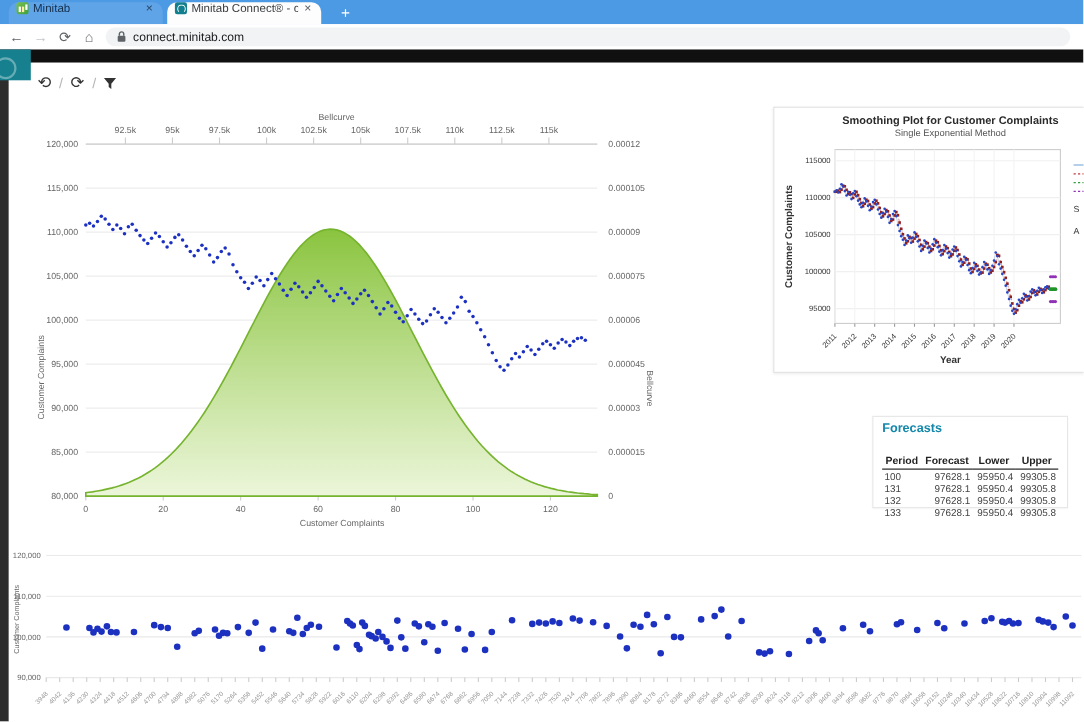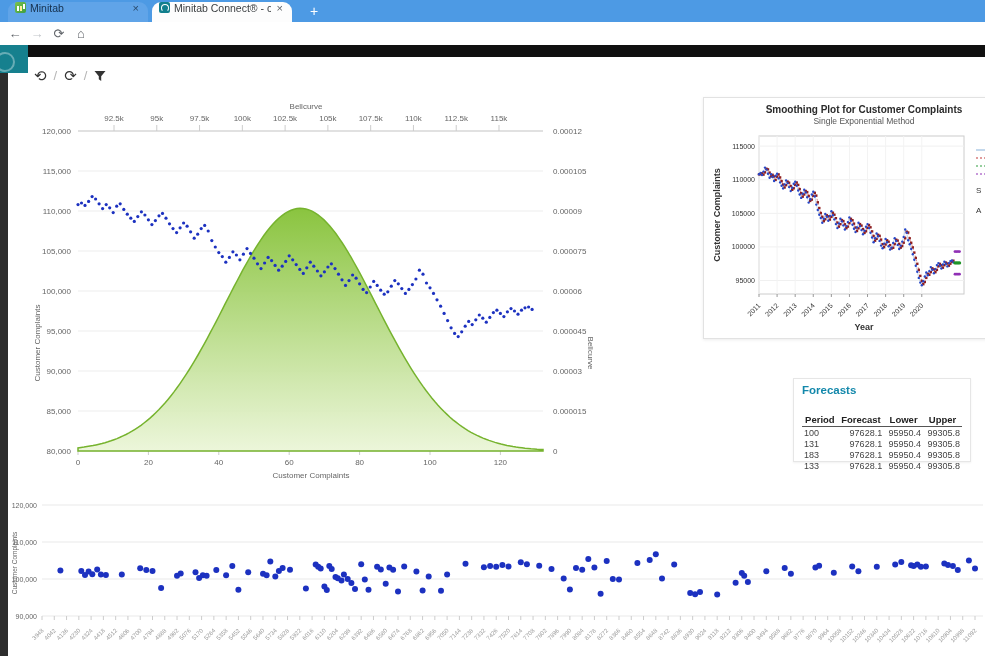--- a/index.html
+++ b/index.html
@@ -74,20 +74,27 @@
     <span class="tab-close">×</span>
   </div>
   <div class="newtab">+</div>
 </div>
 
 <div class="addrbar">
   <span class="nav-ic" style="margin-left:4px;">←</span>
   <span class="nav-ic disabled">→</span>
   <span class="nav-ic">⟳</span>
   <span class="nav-ic">⌂</span>
+  <div class="urlpill">
+    <svg width="9" height="11" viewBox="0 0 9 11">
+      <rect x="1" y="4.5" width="7" height="5.5" rx="1" fill="#5f6368"></rect>
+      <path d="M2.5 4.5 V3 a2 2 0 0 1 4 0 V4.5" fill="none" stroke="#5f6368" stroke-width="1.3"></path>
+    </svg>
+    <span class="urltext">connect.minitab.com</span>
+  </div>
 </div>
 
 <div class="blackbar"></div>
 <div class="side-strip"></div>
 <div class="content"></div>
 <div class="teal-corner">
   <svg width="30" height="30">
       <circle cx="11" cy="11" r="9" fill="none" stroke="rgba(255,255,255,.35)" stroke-width="2"></circle>
     </svg>
 </div>
@@ -654,21 +661,21 @@
           <td>95950.4</td>
           <td>99305.8</td>
         </tr>
         <tr>
           <td>131</td>
           <td>97628.1</td>
           <td>95950.4</td>
           <td>99305.8</td>
         </tr>
         <tr>
-          <td>183</td>
+          <td>132</td>
           <td>97628.1</td>
           <td>95950.4</td>
           <td>99305.8</td>
         </tr>
         <tr>
           <td>133</td>
           <td>97628.1</td>
           <td>95950.4</td>
           <td>99305.8</td>
         </tr>

